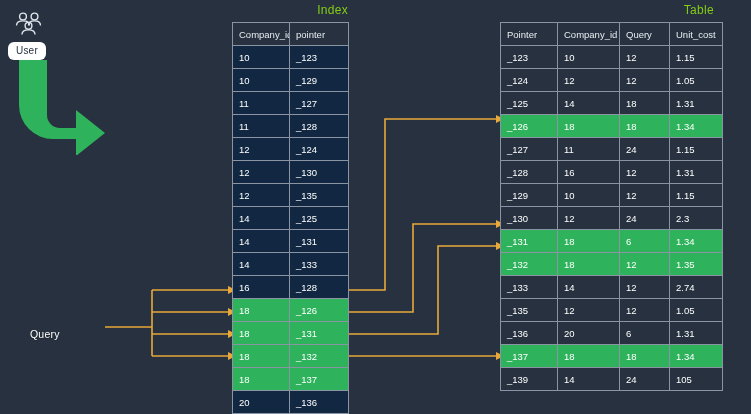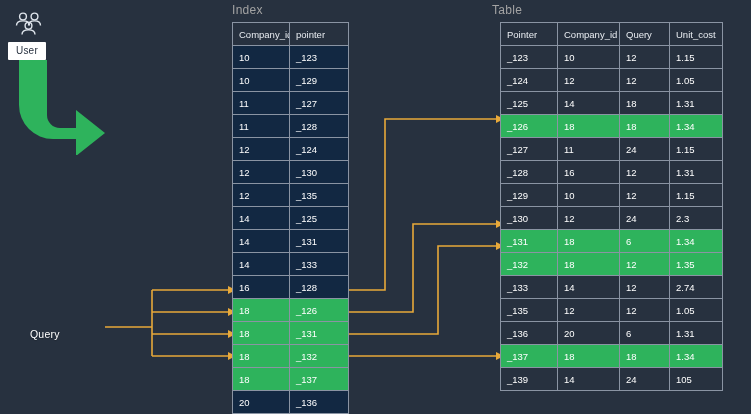--- a/index.html
+++ b/index.html
@@ -14,37 +14,37 @@
 
   
   #wires{position:absolute;left:0;top:0;width:751px;height:414px;pointer-events:none;}
 
   
   .user-icon{position:absolute;left:12px;top:10px;width:34px;height:26px;}
   .user-chip{
     position:absolute;left:8px;top:42px;
     background:#ffffff;color:#27313f;
     font-size:10px;line-height:14px;
-    padding:2px 8px;border-radius:1px;
+    padding:2px 8px;border-radius:6px;
     letter-spacing:.2px;
   }
 
   
   .query-arrow{position:absolute;left:6px;top:60px;width:105px;height:95px;}
   .query-label{
     position:absolute;left:30px;top:316px;
     color:#ffffff;font-size:10.5px;letter-spacing:.2px;
     text-shadow:0 1px 1px rgba(0,0,0,.25);
     margin-top:12px;
   }
 
   
   .tbl-title{
-    position:absolute;color:#a3a3a3;font-size:12px;
-    text-align:left;letter-spacing:.3px;
+    position:absolute;color:#84cc16;font-size:12px;
+    text-align:right;letter-spacing:.3px;
   }
   table.grid{
     position:absolute;border-collapse:collapse;
     table-layout:fixed;
   }
   table.grid th, table.grid td{
     border:1px solid #8a94a3;
     color:#ffffff;
     font-size:9.5px;
     font-weight:normal;

